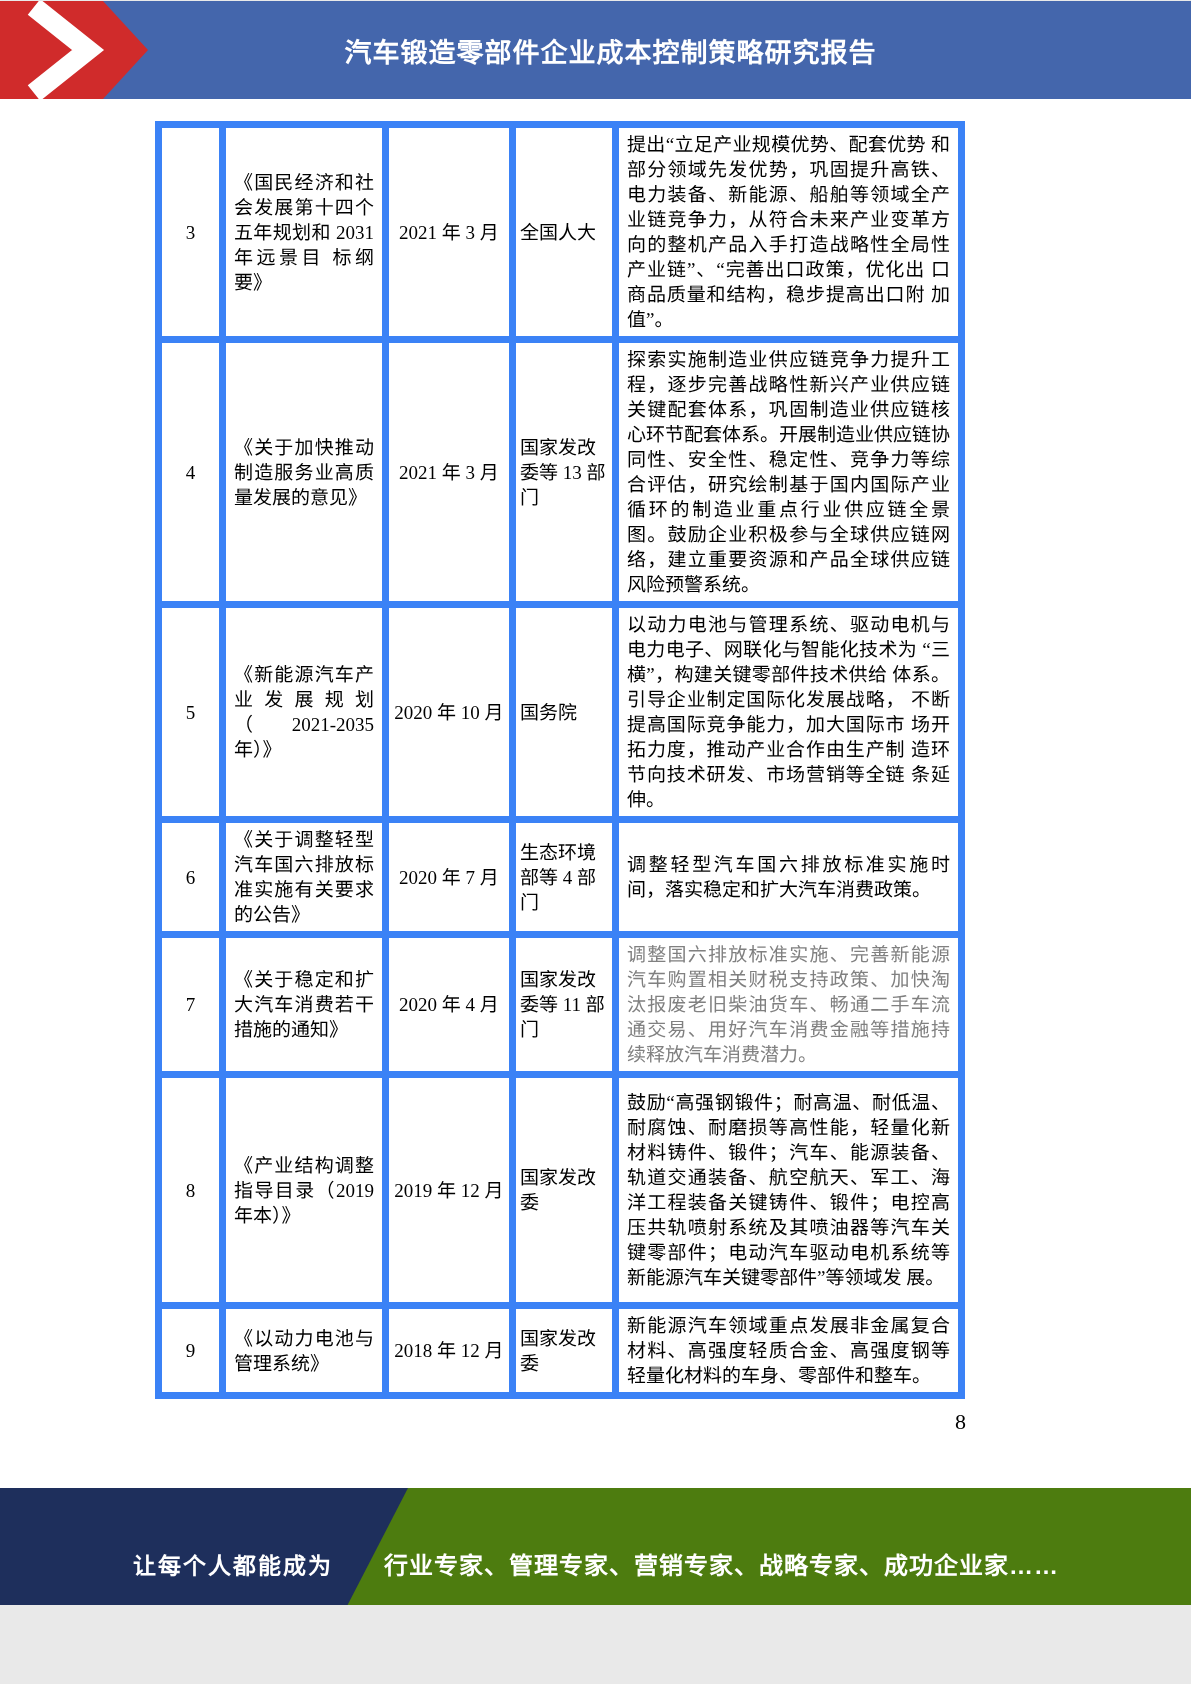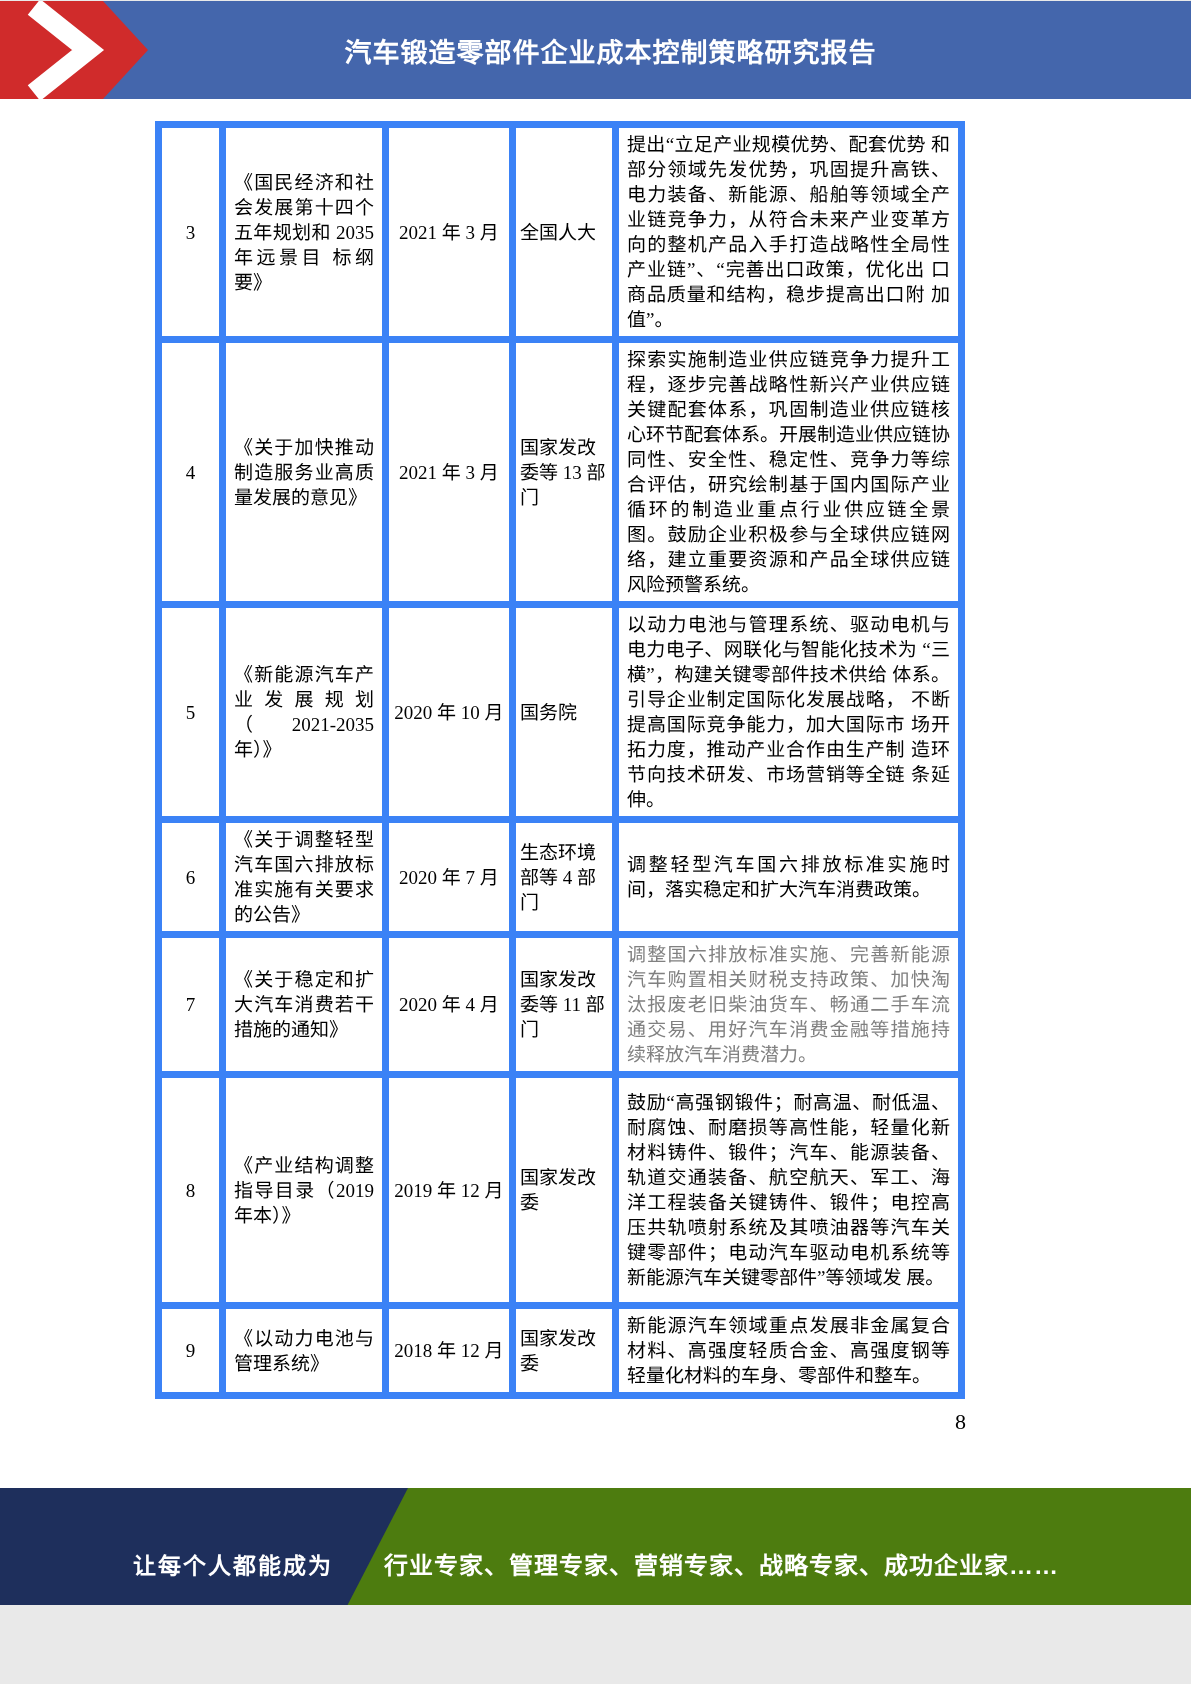--- a/index.html
+++ b/index.html
@@ -85,21 +85,21 @@
         <polyline points="34,6 88,49 34,92" fill="none" stroke="#ffffff" stroke-width="20"></polyline>
       </svg>
     </div>
     <h1 class="title">汽车锻造零部件企业成本控制策略研究报告</h1>
   </header>
 
   <div class="ptable">
 
     <div class="prow r0">
       <div class="cell c-num">3</div>
-      <div class="cell c-name">《国民经济和社会发展第十四个五年规划和 2035 年远景目 标纲要》</div>
+      <div class="cell c-name">《国民经济和社会发展第十四个五年规划和 2031 年远景目 标纲要》</div>
       <div class="cell c-date">2021 年 3 月</div>
       <div class="cell c-agency">全国人大</div>
       <div class="cell c-content">提出“立足产业规模优势、配套优势 和部分领域先发优势，巩固提升高铁、 电力装备、新能源、船舶等领域全产 业链竞争力，从符合未来产业变革方 向的整机产品入手打造战略性全局性 产业链”、“完善出口政策，优化出 口商品质量和结构，稳步提高出口附 加值”。</div>
     </div>
 
     <div class="prow r1">
       <div class="cell c-num">4</div>
       <div class="cell c-name">《关于加快推动制造服务业高质量发展的意见》</div>
       <div class="cell c-date">2021 年 3 月</div>
       <div class="cell c-agency">国家发改 委等 13 部 门</div>

